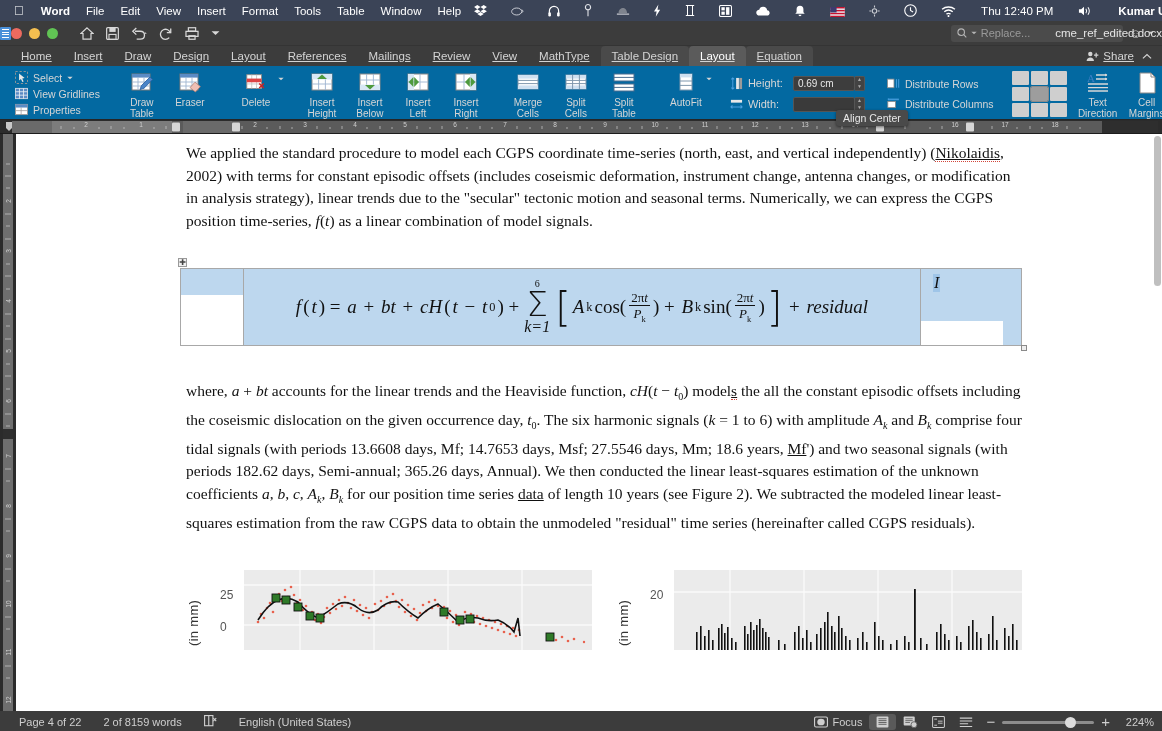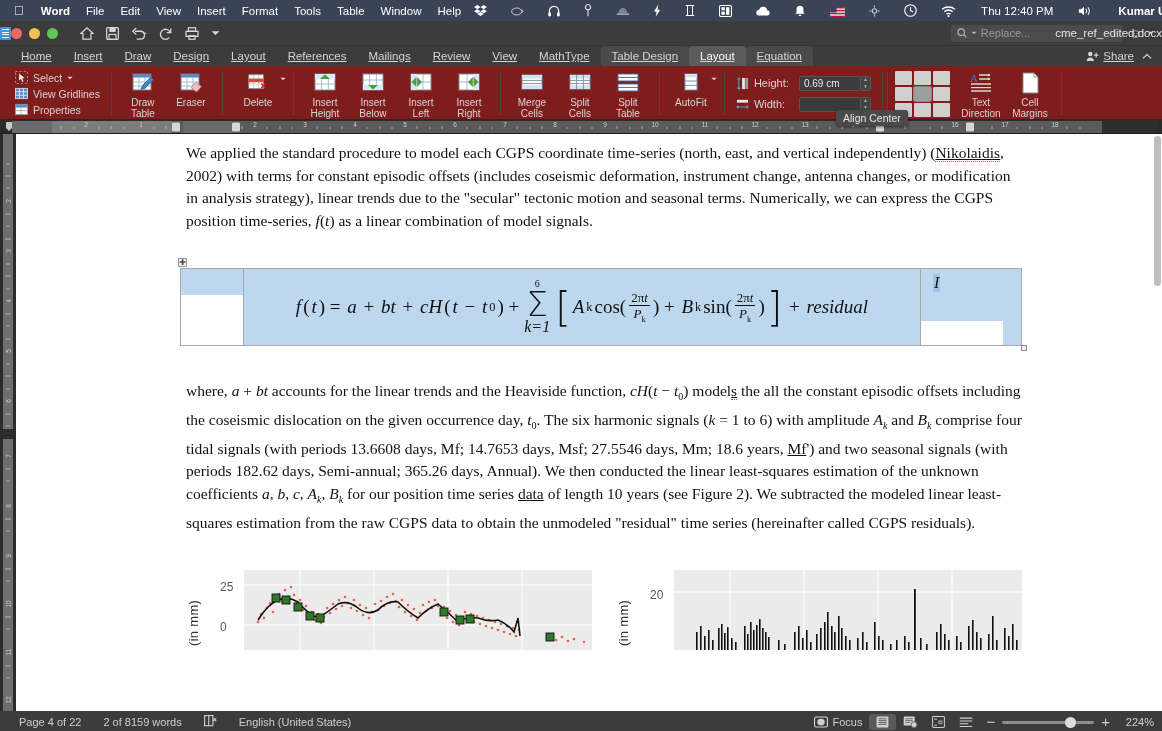--- a/index.html
+++ b/index.html
@@ -56,21 +56,21 @@
     height:20px; background:#3c3c3c; display:flex; align-items:stretch;
     padding:0 10px; font-size:11.5px; color:#d4d4d4; position:relative;text-decoration:underline;
   }
   .tab{ padding:0 11px; display:flex; align-items:center; border-radius:4px 4px 0 0; white-space:nowrap;}
   .tab.ctx{ background:#4a4a4a; }
   .tab.active{ background:#5b5b5b; color:#fff; }
   .tabright{ margin-left:auto; display:flex; align-items:center; gap:8px; color:#d4d4d4; font-size:11.5px;}
 
   
   .ribbon{
-    height:54px; background:#7f1d1d; display:flex; align-items:stretch;
+    height:54px; background:#0369a1; display:flex; align-items:stretch;
     padding:2px 4px 0 6px; position:relative; border-bottom:1px solid #262626;
   }
   .grp{ display:flex; align-items:stretch; padding:0 5px; }
   .sep{ width:1px; background:#484848; margin:4px 2px; }
   .stack{ display:flex; flex-direction:column; justify-content:center; gap:3px; padding:0 4px;}
   .srow{ display:flex; align-items:center; gap:5px; color:#d6d6d6; font-size:10.5px; white-space:nowrap;}
   .bigbtn{
     width:48px; display:flex; flex-direction:column; align-items:center; justify-content:flex-start;
     color:#d6d6d6; font-size:10px; line-height:11px; text-align:center; padding-top:3px;
   }
@@ -635,20 +635,40 @@
           <span class="spin">
               <span>▲</span>
               <span>▼</span>
             </span>
         </span>
       </div>
     </div>
   </div>
   <div class="sep"></div>
 
+  <div class="grp">
+    <div class="stack" style="gap:7px">
+      <div class="srow">
+        <svg class="ic sm" viewBox="0 0 16 14">
+            <rect x="0.6" y="1.6" width="8" height="10.6" fill="#fff" stroke="#8a8a8a"></rect>
+            <path d="M11.6 1.6v10.6" stroke="#4aa0e0" stroke-width="1.2"></path>
+            <path d="M14.4 1.6v10.6" stroke="#4aa0e0" stroke-width="1.2"></path>
+          </svg>
+        <span>Distribute Rows</span>
+      </div>
+      <div class="srow">
+        <svg class="ic sm" viewBox="0 0 16 14">
+            <path d="M1 1.6h13.6M2.6 1.6l-1.6 0M1 1.6" stroke="#4aa0e0" stroke-width="1.2"></path>
+            <path d="M1.2 2.4h13.4" stroke="#4aa0e0" stroke-width="1.1"></path>
+            <rect x="1" y="4.4" width="9.4" height="7.6" fill="#fff" stroke="#8a8a8a"></rect>
+          </svg>
+        <span>Distribute Columns</span>
+      </div>
+    </div>
+  </div>
   <div class="sep"></div>
 
   <div class="grp" style="align-items:center">
     <div class="aligngrid">
       <span class="acell"></span>
       <span class="acell"></span>
       <span class="acell"></span>
       <span class="acell"></span>
       <span class="acell sel"></span>
       <span class="acell"></span>
@@ -785,21 +805,21 @@
           <div class="tail"></div>
         </div>
         <span class="eqhandle"></span>
       </div>
 
       <p class="body" style="margin-top:34px">where, <i>a</i>&nbsp;+&nbsp;<i>bt</i> accounts for the linear trends and the Heaviside function, <i>cH</i>(<i>t</i>&nbsp;−&nbsp;<i>t</i><sub>0</sub>) model<u class="sp">s</u> the all the constant episodic offsets including the coseismic dislocation on the given occurrence day, <i>t</i><sub>0</sub>. The six harmonic signals (<i>k</i>&nbsp;=&nbsp;1 to 6) with amplitude <i>A<sub>k</sub></i> and <i>B<sub>k</sub></i> comprise four tidal signals (with periods 13.6608 days, Mf; 14.7653 days, Msf; 27.5546 days, Mm; 18.6 years, <u class="spw">Mf</u>') and two seasonal signals (with periods 182.62 days, Semi-annual; 365.26 days, Annual). We then conducted the linear least-squares estimation of the unknown coefficients <i>a</i>, <i>b</i>, <i>c</i>, <i>A<sub>k</sub></i>, <i>B<sub>k</sub></i> for our position time series <u class="spw">data</u> of length 10 years (see Figure 2). We subtracted the modeled linear least-squares estimation from the raw CGPS data to obtain the unmodeled "residual" time series (hereinafter called CGPS residuals).</p>
 
       <div class="figs">
         <div class="figbox">
           <span class="ylab" style="top:86px">(in mm)</span>
-          <span class="ytick" style="top:20px">25</span>
+          <span class="ytick" style="top:28px">25</span>
           <span class="ytick" style="top:60px">0</span>
           <div class="plot">
             <svg width="380" height="80" viewBox="0 0 380 80" preserveAspectRatio="none">
               <g stroke="#fafafa" stroke-width="1.4">
                 <path d="M56 0v80M130 0v80M204 0v80M278 0v80M352 0v80"></path>
                 <path d="M0 15h380M0 55h380"></path>
               </g>
               <g fill="#e8614d">
                 <circle cx="14" cy="52" r="1.3"></circle>
                   <circle cx="17" cy="44" r="1.3"></circle>

